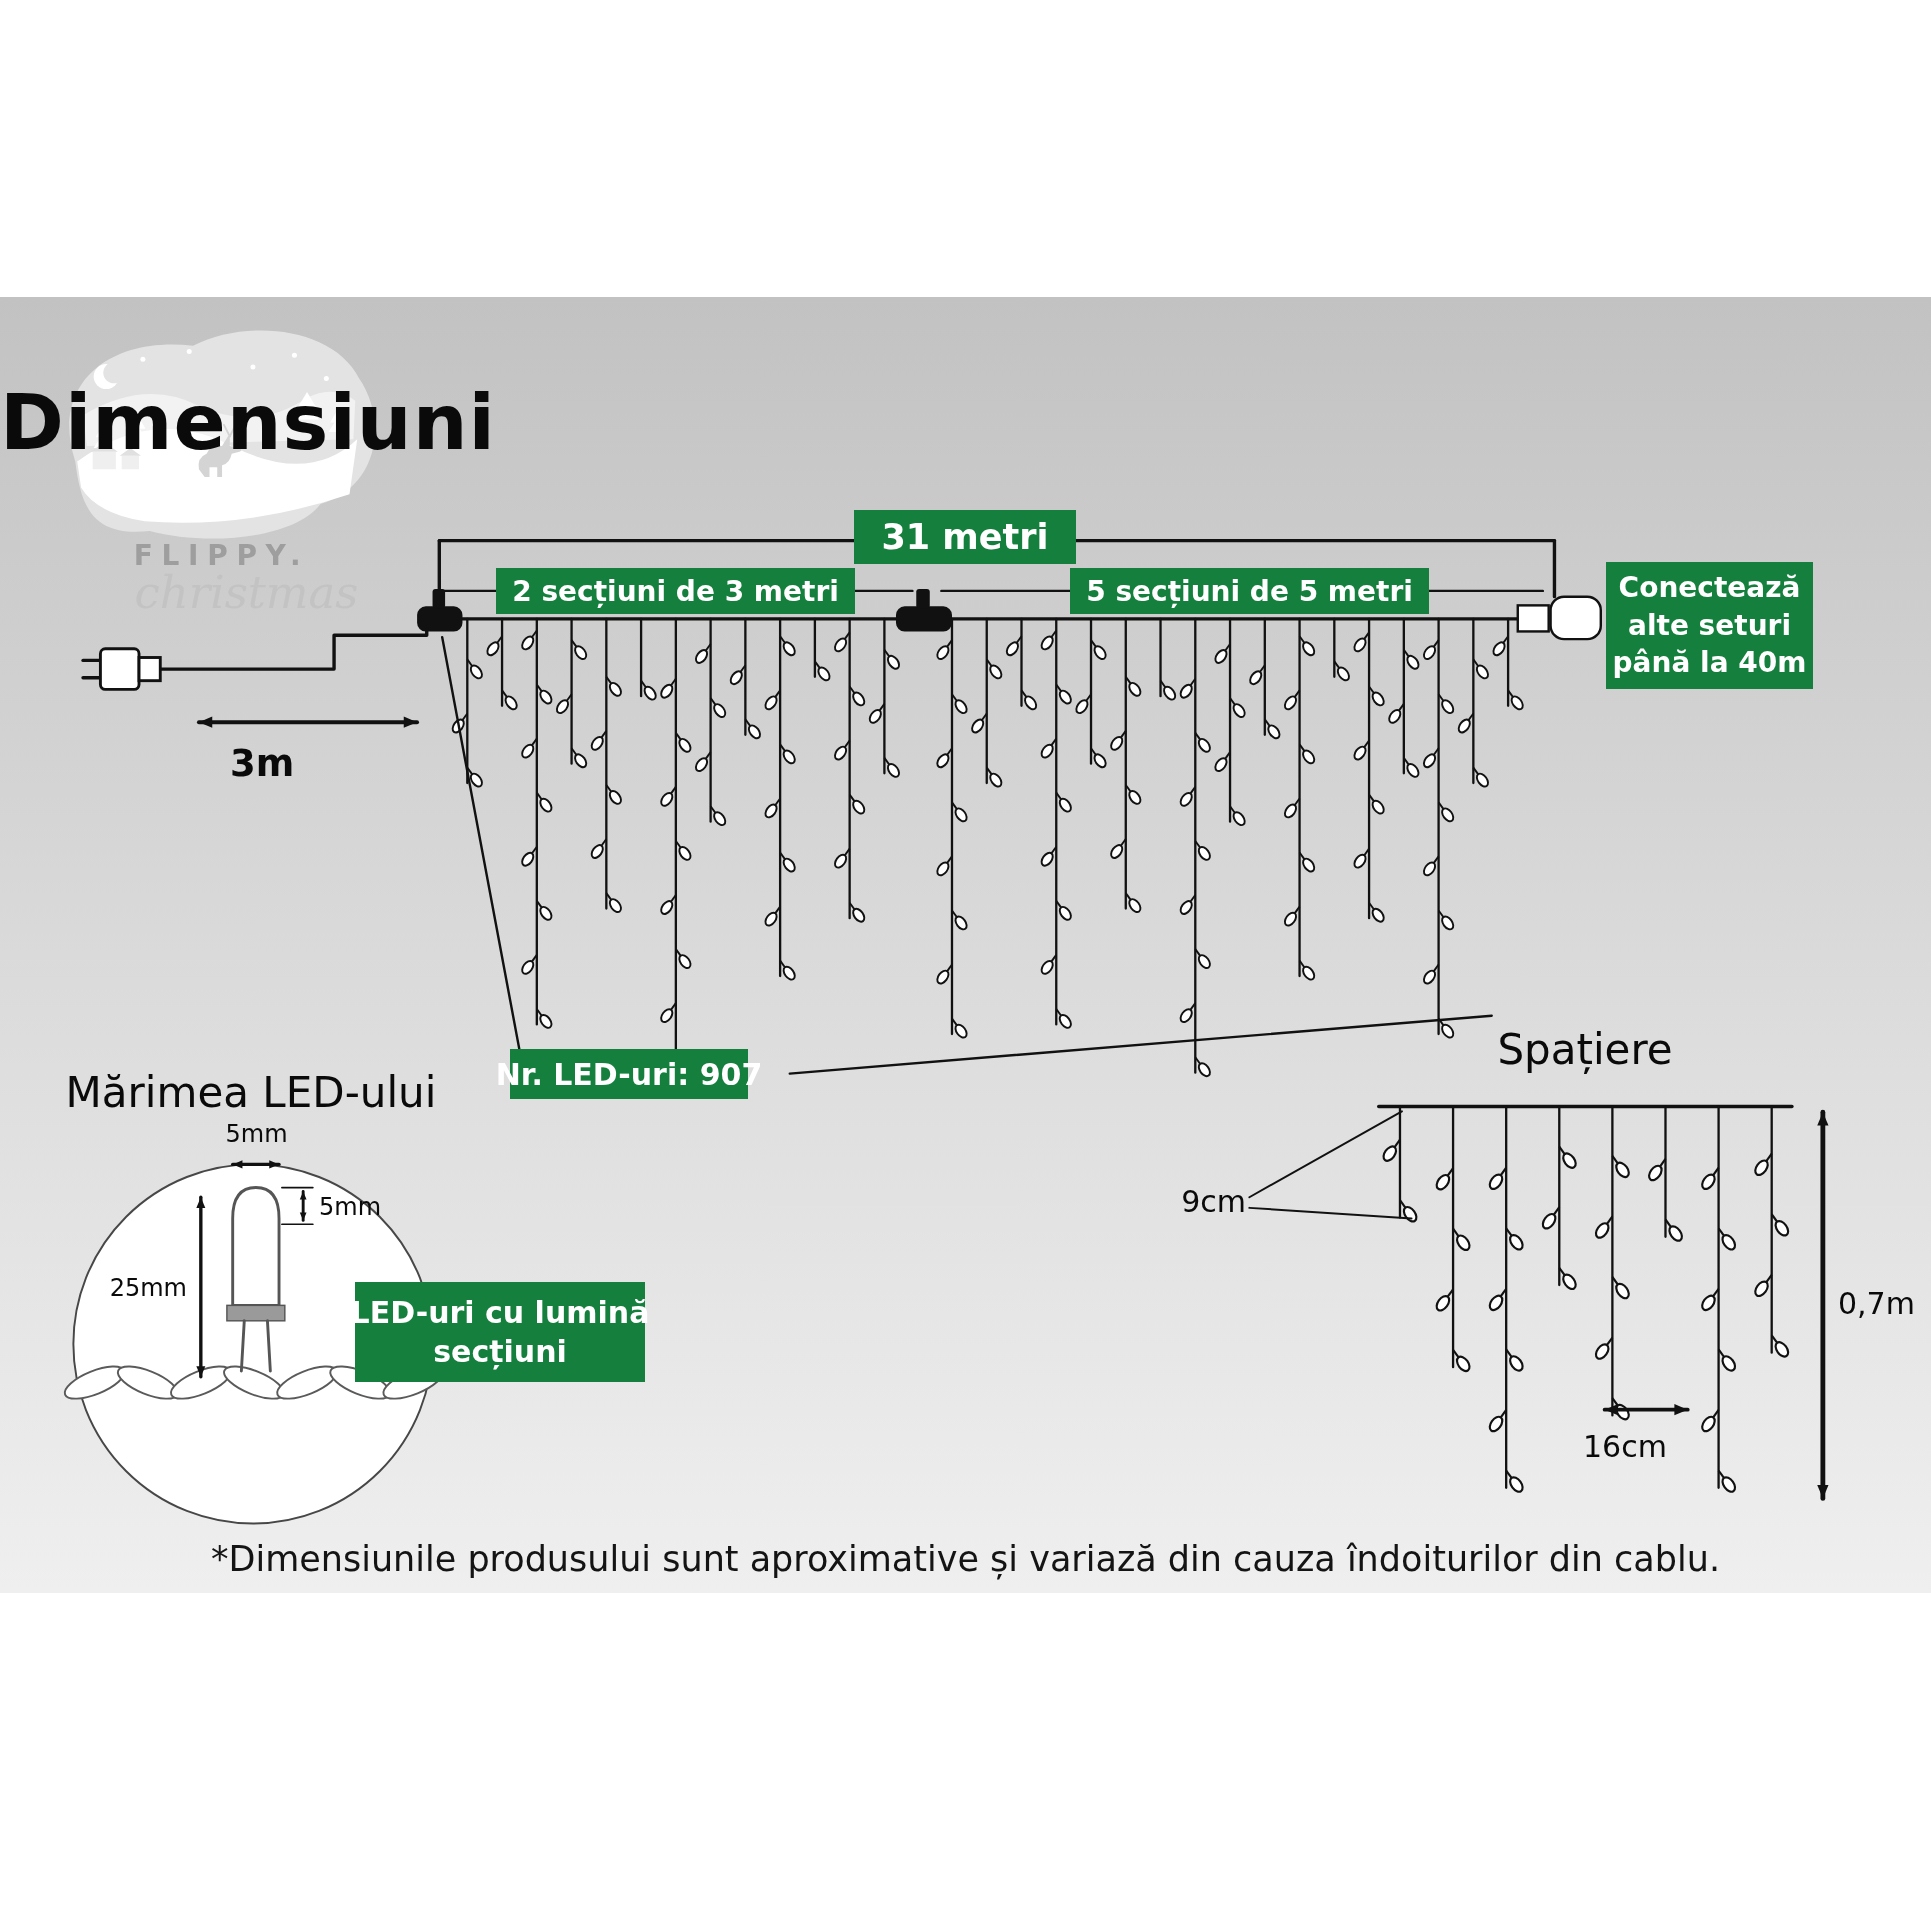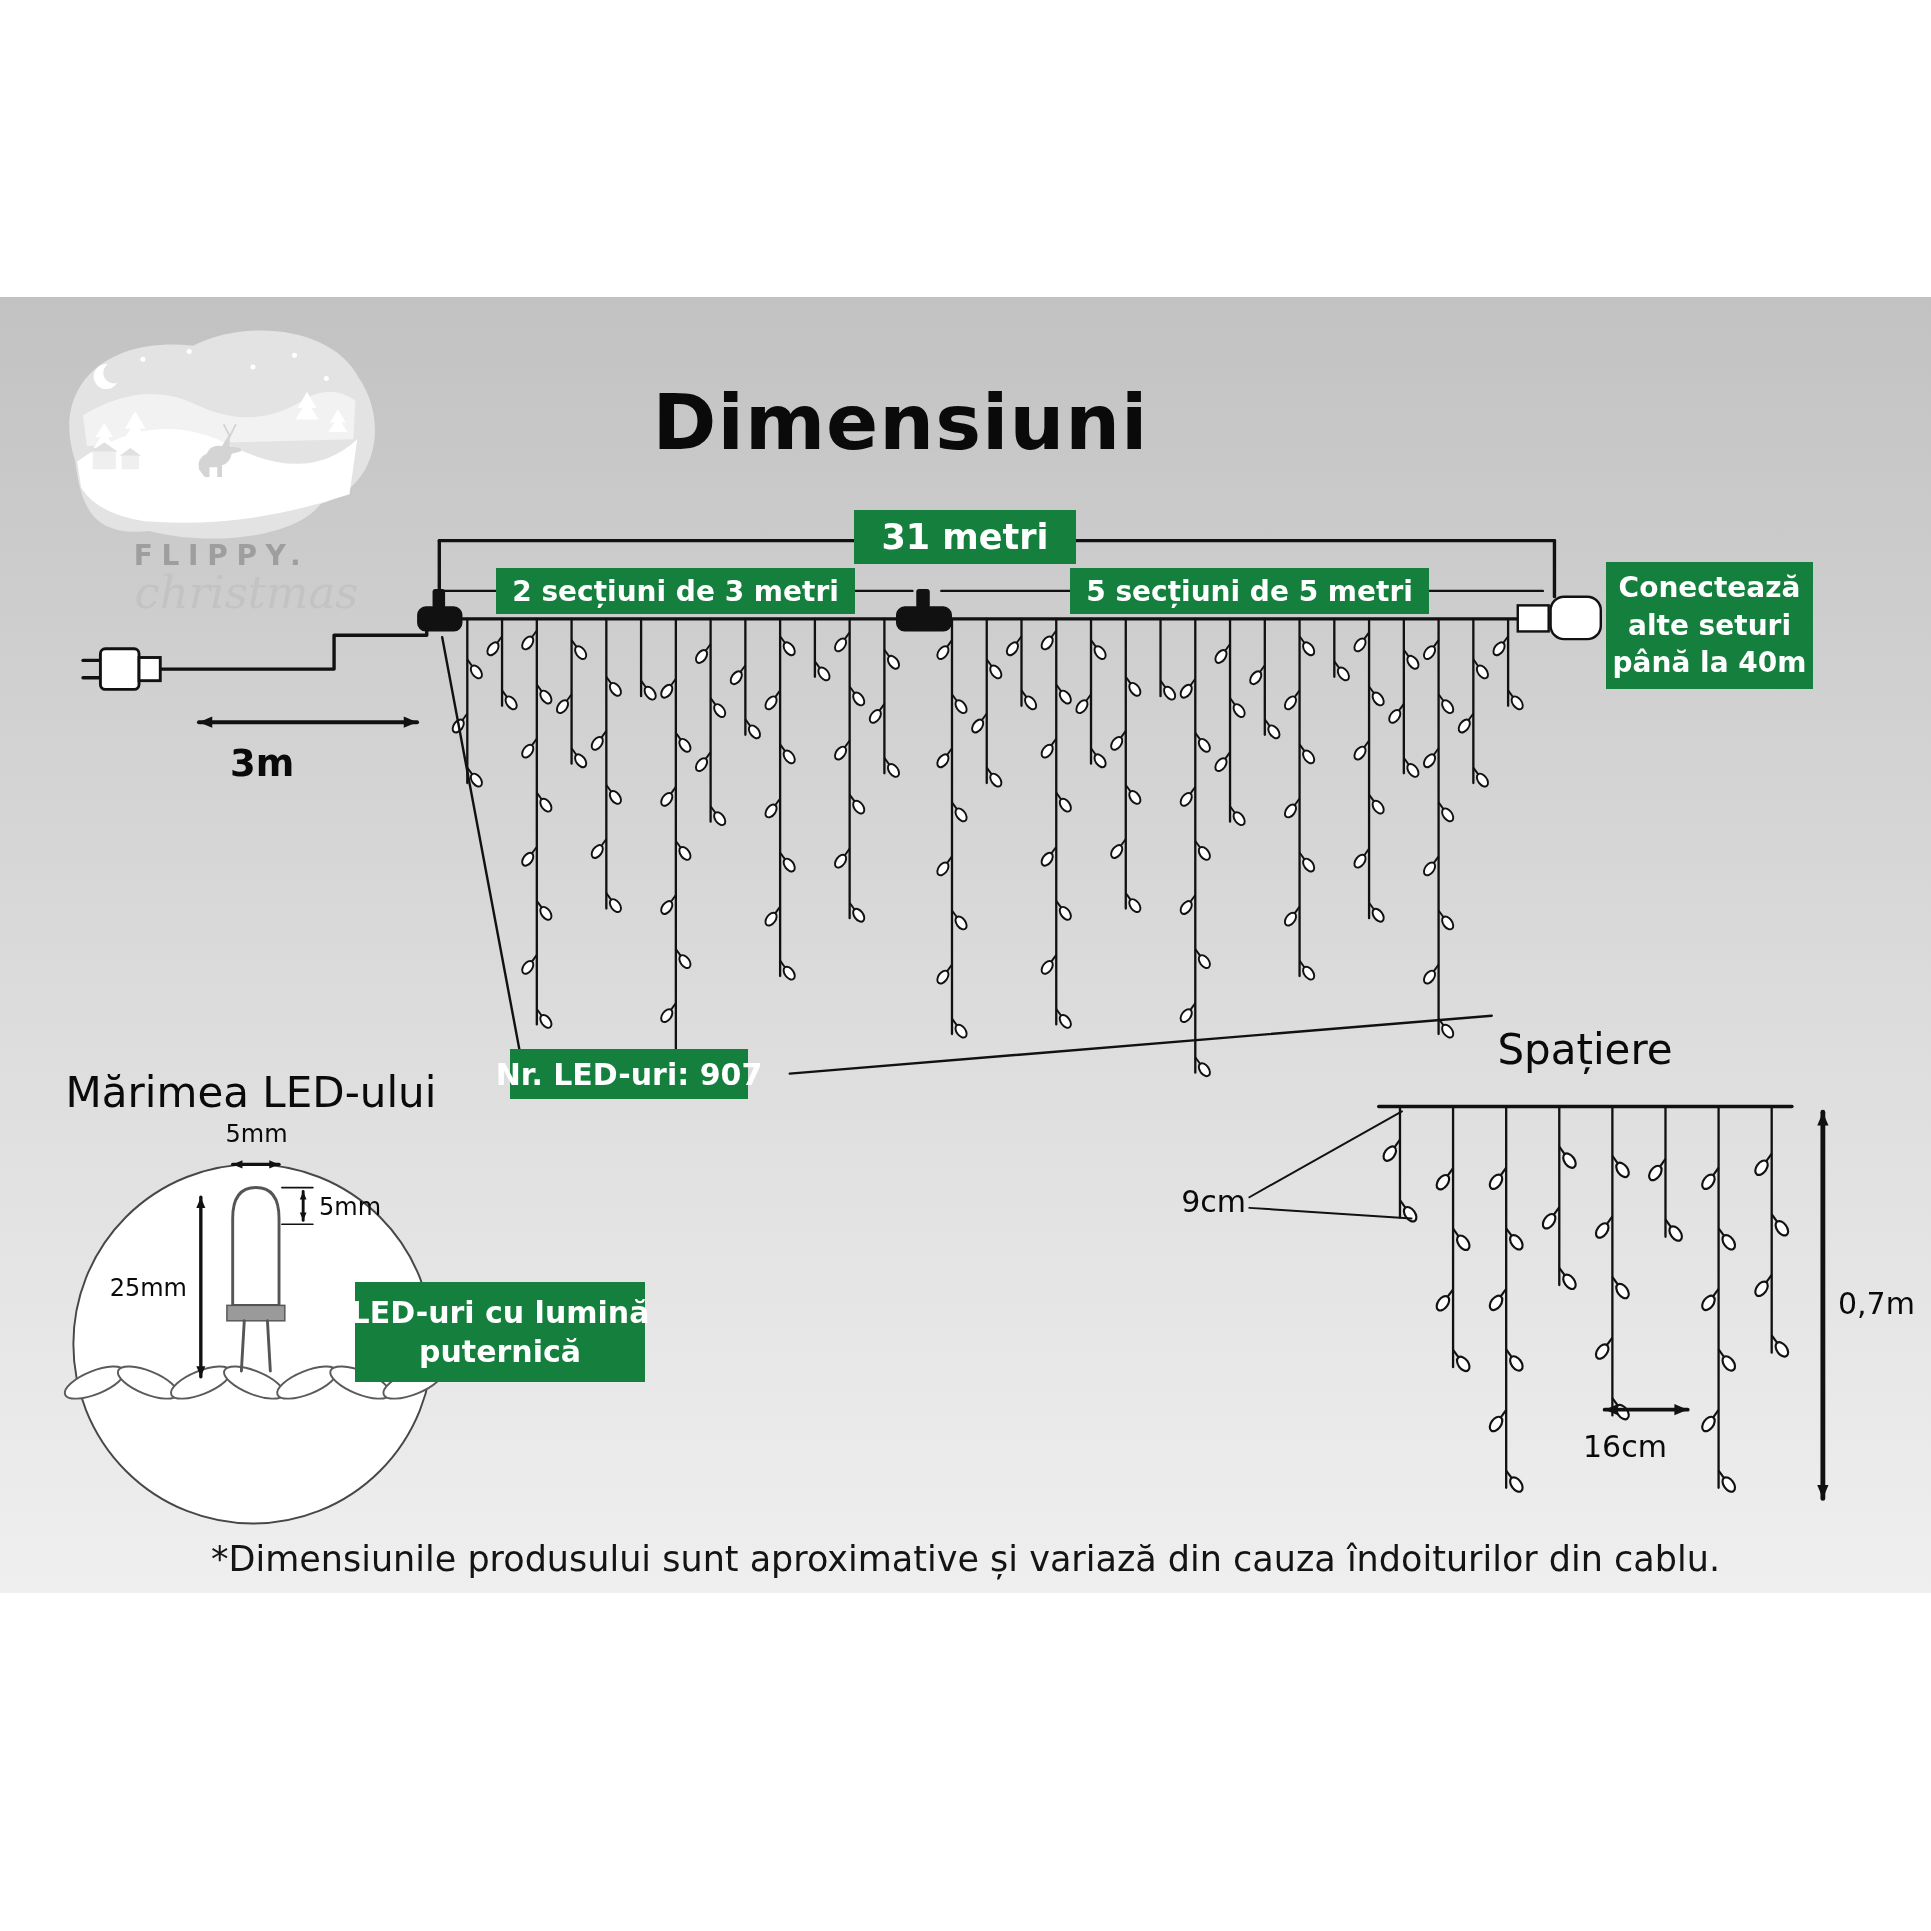--- a/index.html
+++ b/index.html
@@ -3,21 +3,21 @@
 <meta charset="utf-8">
 <style>
   *{margin:0;padding:0;box-sizing:border-box}
   html,body{background:#fff}
   body{width:1931px;height:1931px;font-family:"DejaVu Sans","Liberation Sans",sans-serif;color:#0a0a0a;position:relative}
   #canvas{position:relative;width:1931px;height:1931px;overflow:hidden;background:#fff}
   .band{position:absolute;left:0;top:297px;width:1931px;height:1296px;background:linear-gradient(180deg,#c2c2c2 0%,#dcdcdc 55%,#efefef 100%);z-index:1}
   #art{position:absolute;left:0;top:0;z-index:2}
   .lb{position:absolute;z-index:3;color:#0a0a0a}
   .bb{position:absolute;z-index:3;background:#15803d;color:#fff;display:flex;flex-direction:column;align-items:center;justify-content:center;text-align:center;font-weight:bold;white-space:nowrap}
-  .title{left:12px;top:378px;width:1777px;text-align:center;font-size:77px;font-weight:bold;letter-spacing:1px}
+  .title{left:0;top:378px;width:1777px;font-size:77px;font-weight:bold;letter-spacing:1px}
   .brand{left:101px;top:539px;width:241px;text-align:center;font-size:28px;font-weight:600;letter-spacing:8.7px;color:#9e9e9e}
   .script{left:121px;top:566px;width:251px;text-align:center;font-size:45px;font-style:italic;color:#c3c3c3;font-family:"DejaVu Serif","Liberation Serif",serif}
   .box31{left:854px;top:510px;width:222px;height:54px;font-size:35px}
   .boxsec{width:359px;height:46px;font-size:28px;top:568px}
   .boxsecL{left:496px}
   .boxsecR{left:1070px}
   .boxconn{left:1606px;top:562px;width:207px;height:127px;font-size:28px;line-height:1.35}
   .m3{left:230px;top:742px;width:154px;font-size:37px;font-weight:bold}
   .boxled{left:510px;top:1049px;width:238px;height:50px;font-size:30px}
   .sptitle{left:1392px;top:1025px;width:386px;text-align:center;font-size:42px;font-weight:500}
@@ -823,18 +823,18 @@
   <div class="lb cm9">9cm</div>
   <div class="lb cm16">16cm</div>
   <div class="lb m07">0,7m</div>
 
   <div class="lb ledtitle">Mărimea LED-ului</div>
   <div class="lb mm5a">5mm</div>
   <div class="lb mm5b">5mm</div>
   <div class="lb mm25">25mm</div>
   <div class="bb boxnote">
     <span>LED-uri cu lumină</span>
-    <span>puternică</span>
+    <span>secțiuni</span>
   </div>
 
   <div class="lb disc">*Dimensiunile produsului sunt aproximative și variază din cauza îndoiturilor din cablu.</div>
 </div>
 
 
 </body></html>

